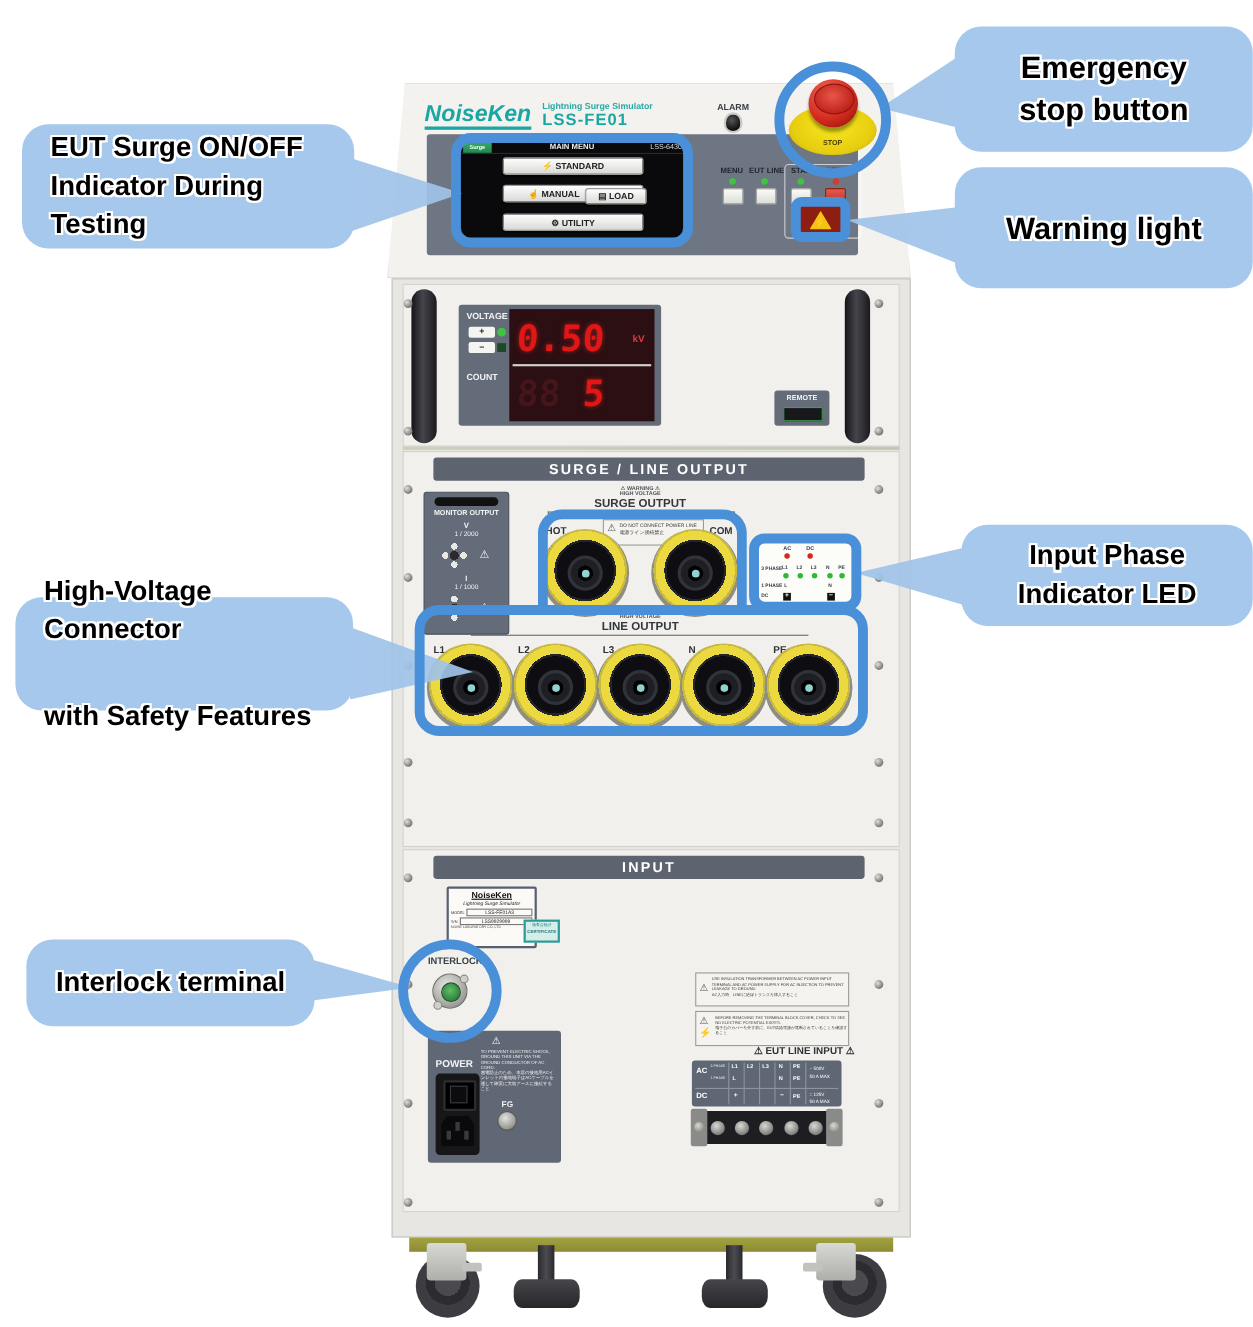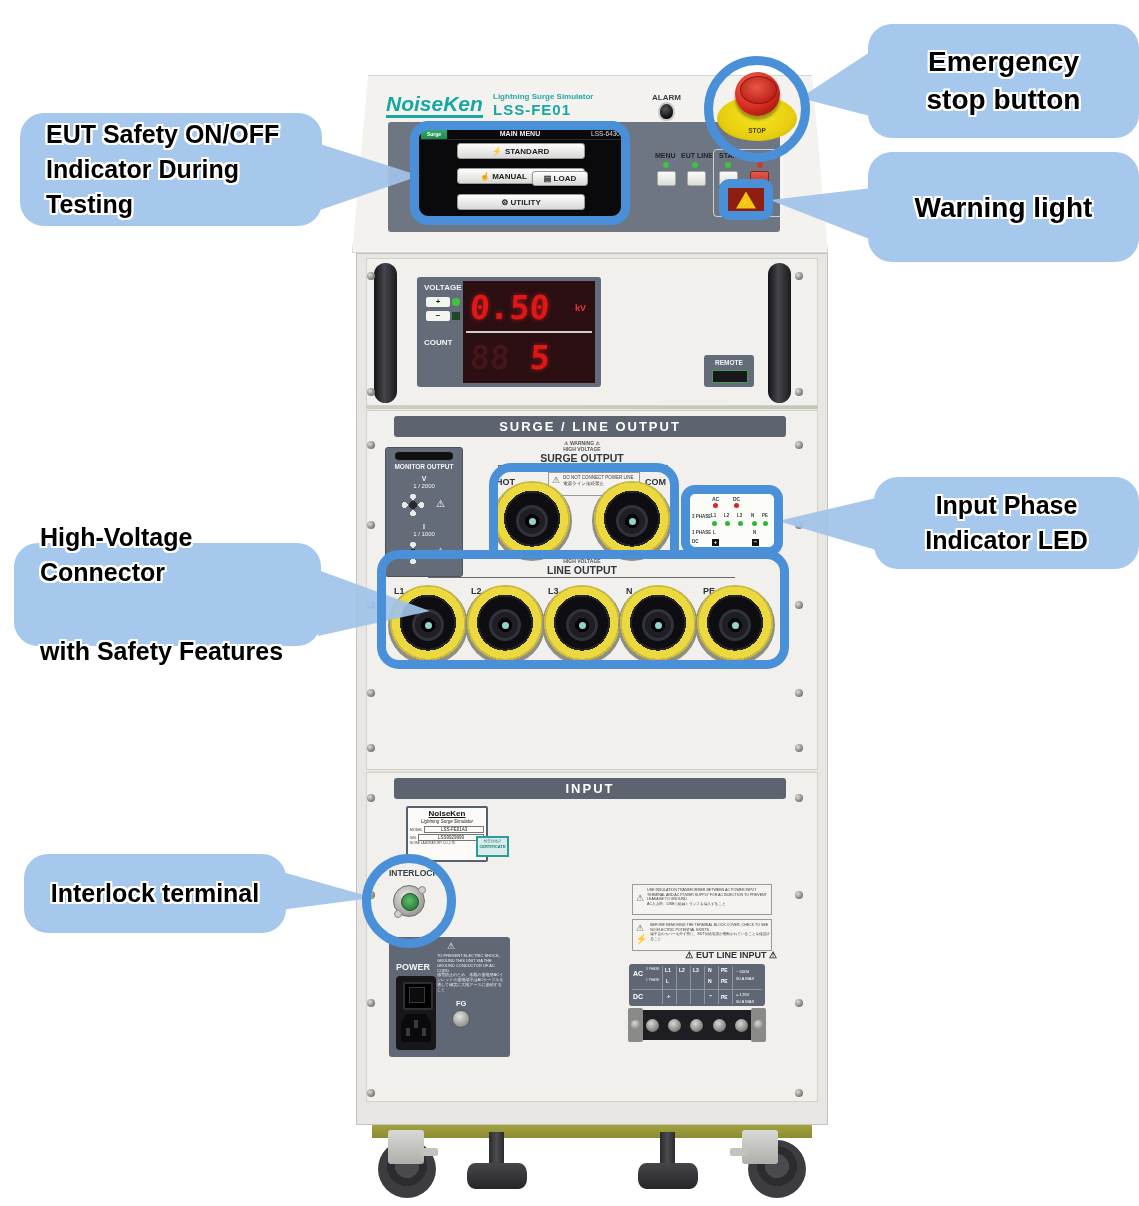--- a/index.html
+++ b/index.html
@@ -366,21 +366,21 @@
   <div class="hl" style="left:362px;top:854px;width:94px;height:94px;border-radius:50%;"></div>
 
   <div class="callout center" style="left:868px;top:24px;width:271px;height:114px;font-size:28px;line-height:38px;">
     <div>Emergency</div>
     <div>stop button</div>
   </div>
   <div class="callout center" style="left:868px;top:152px;width:271px;height:110px;font-size:28px;">
     <div>Warning light</div>
   </div>
   <div class="callout left" style="left:20px;top:113px;width:302px;height:113px;box-sizing:border-box;">
-    <div>EUT Safety ON/OFF</div>
+    <div>EUT Surge ON/OFF</div>
     <div>Indicator During Testing</div>
   </div>
   <div class="callout center" style="left:874px;top:477px;width:265px;height:92px;">
     <div>Input Phase</div>
     <div>Indicator LED</div>
   </div>
   <div class="callout left" style="left:14px;top:543px;width:307px;height:103px;box-sizing:border-box;gap:44px;">
     <div>High-Voltage Connector</div>
     <div>with Safety Features</div>
   </div>

